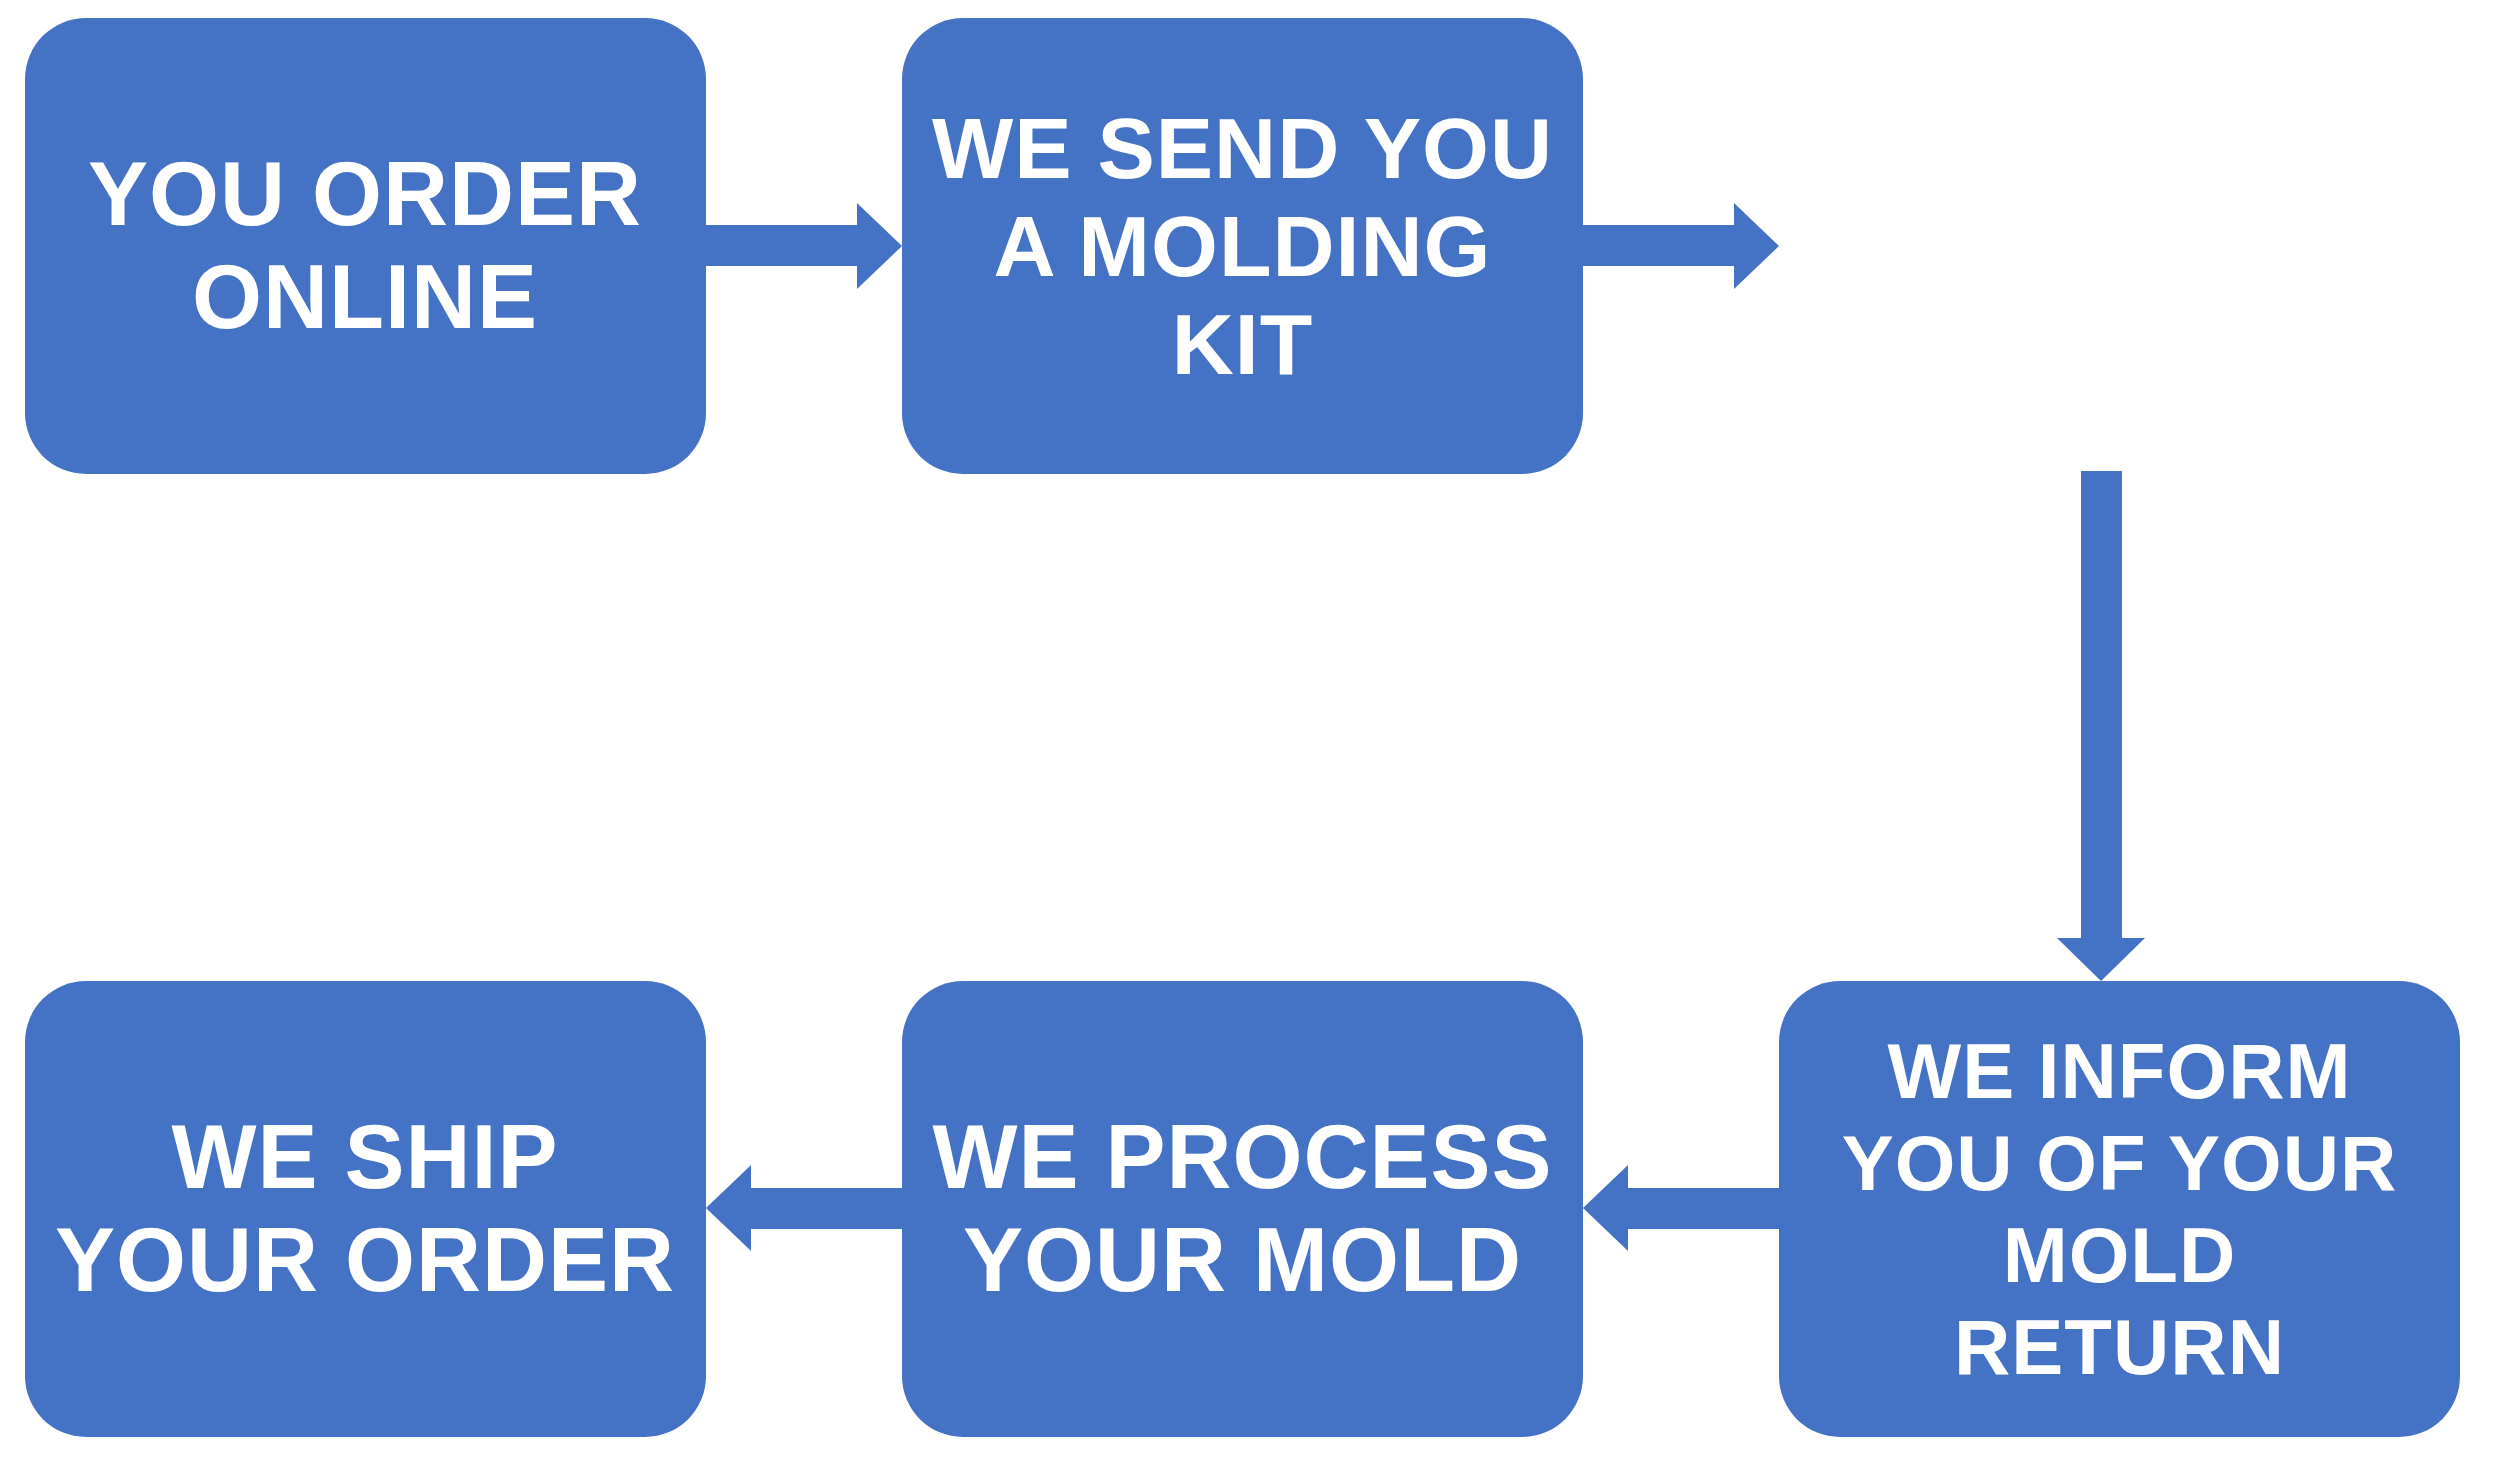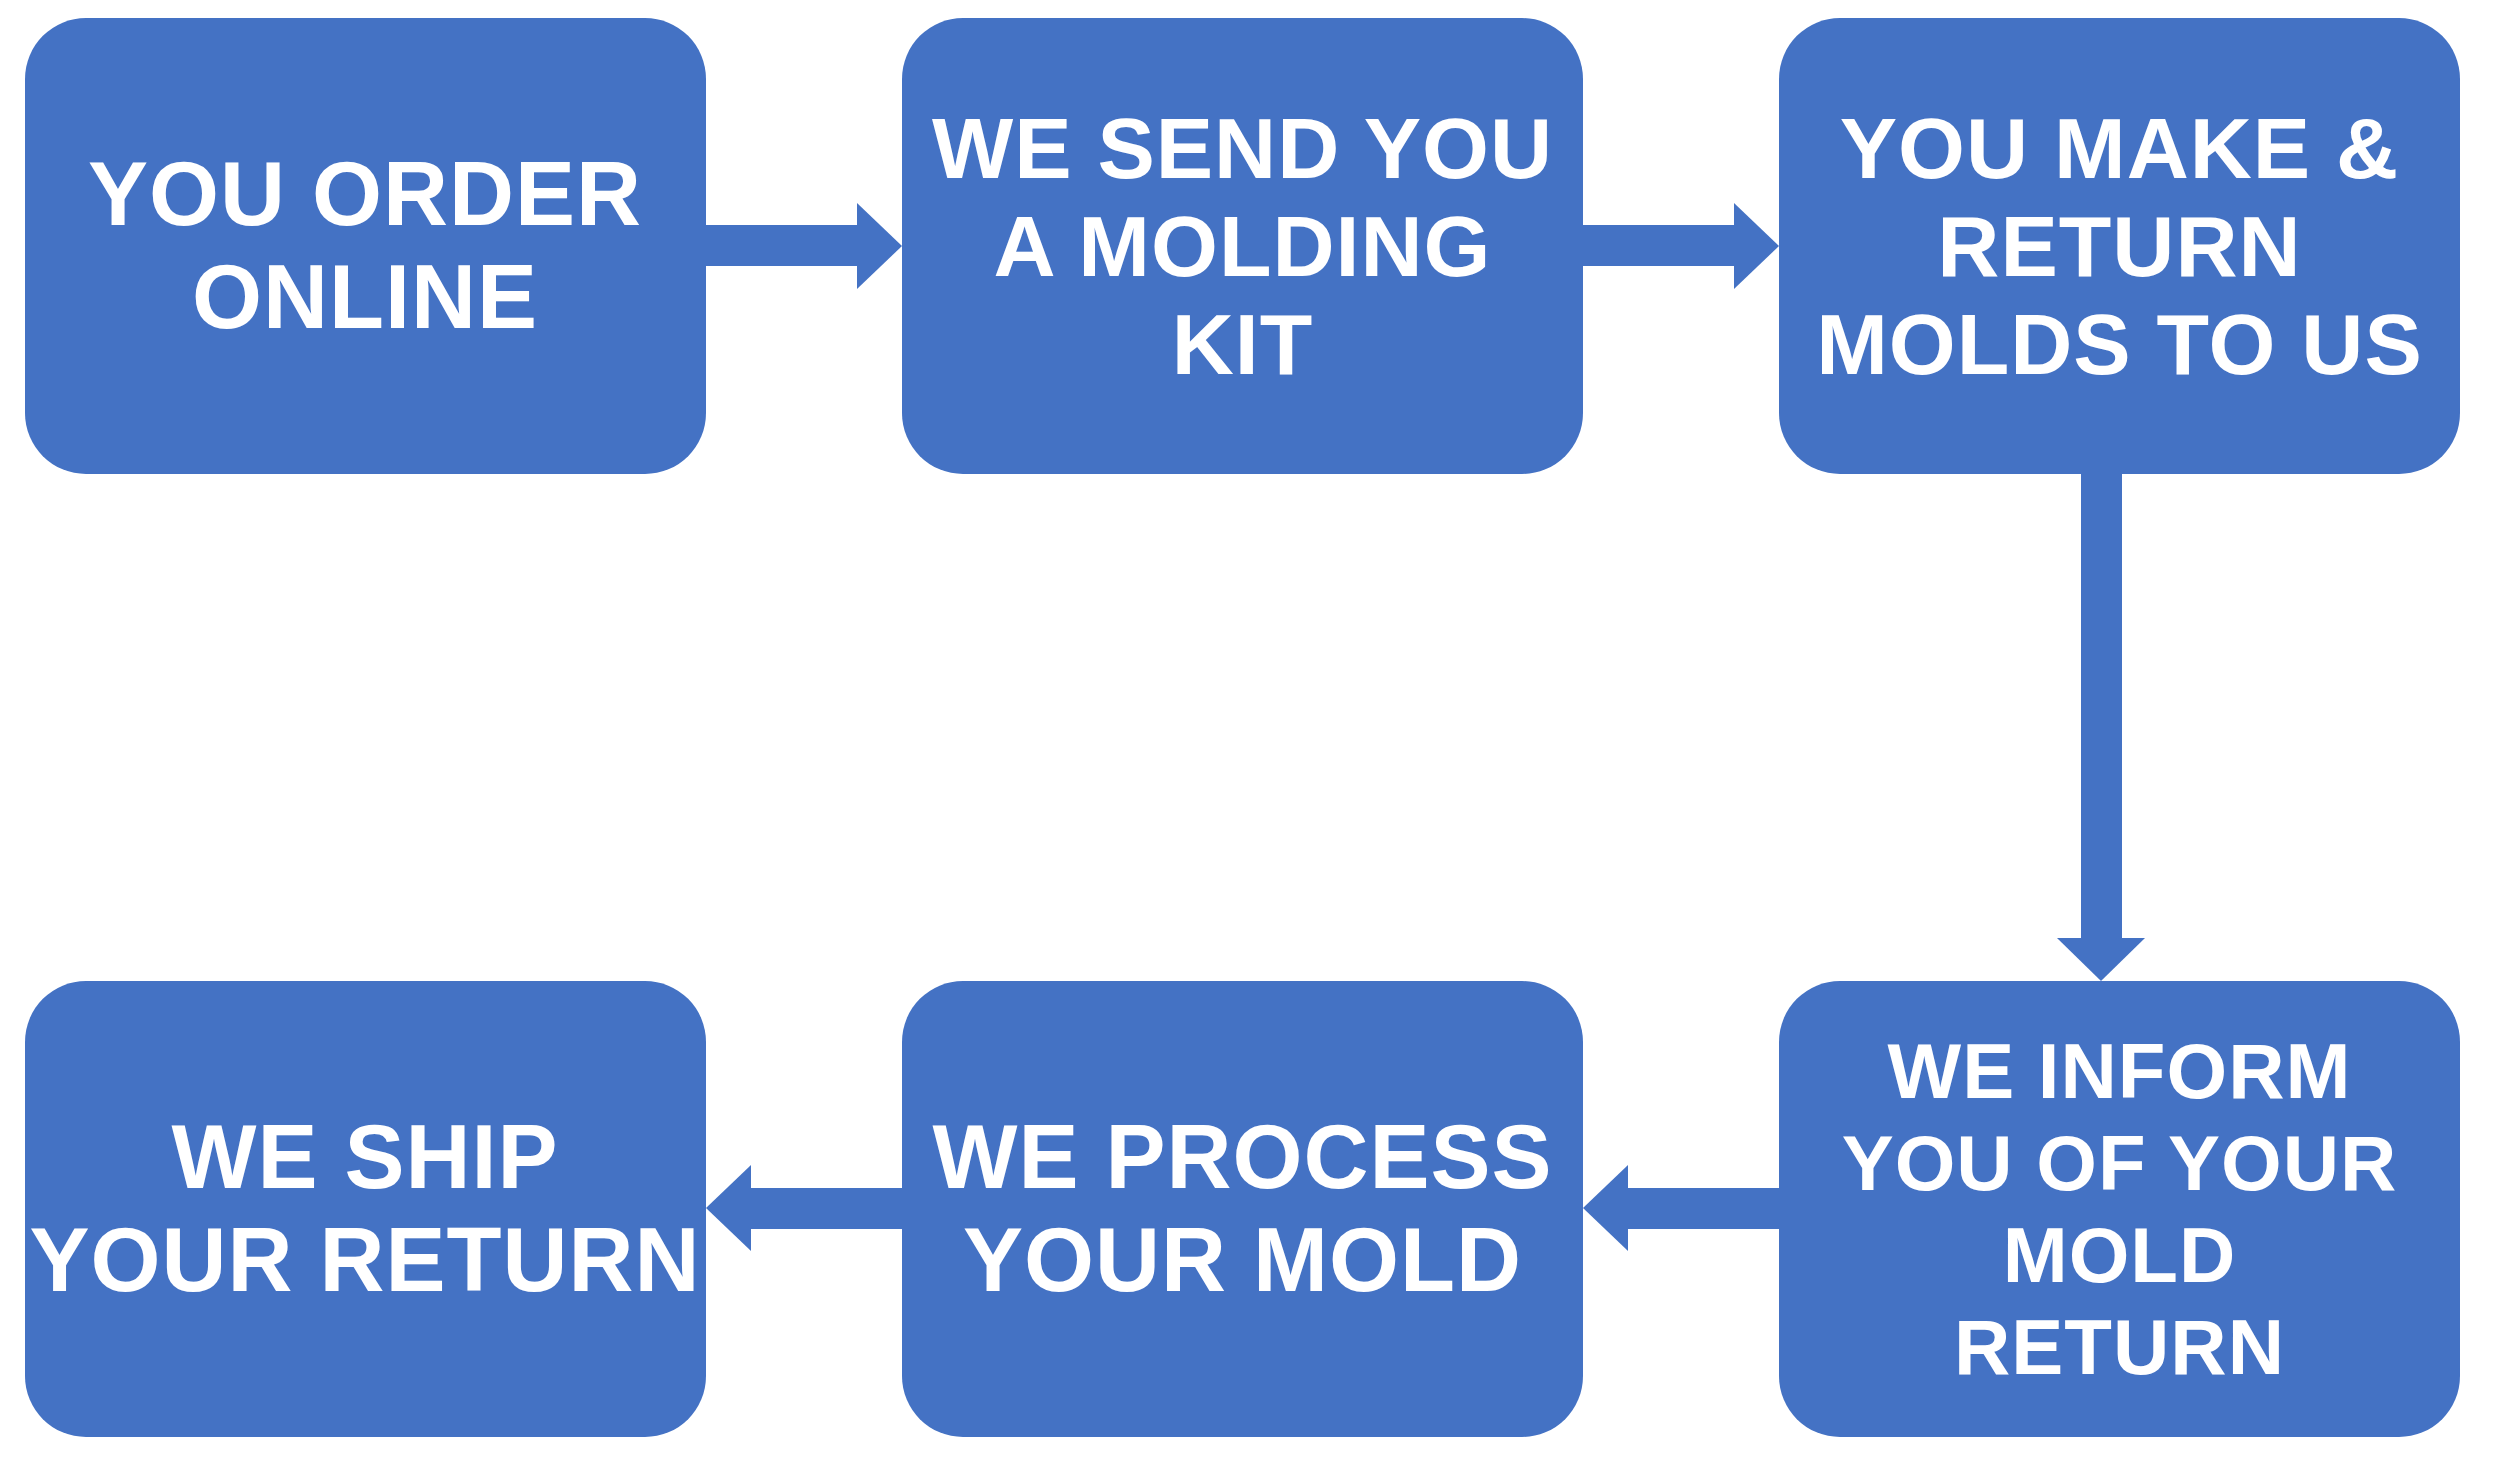--- a/index.html
+++ b/index.html
@@ -93,41 +93,36 @@
     <span class="box-label">YOU ORDER
 ONLINE</span>
   </div>
 
   <div class="box" id="box-1">
     <span class="box-label">WE SEND YOU
 A MOLDING
 KIT</span>
   </div>
 
-  <div class="box" id="box-2">
-    <span class="box-label">YOU MAKE &amp;
-RETURN
-MOLDS TO US</span>
-  </div>
 
   <div class="box" id="box-3">
     <span class="box-label">WE INFORM
 YOU OF YOUR
 MOLD
 RETURN</span>
   </div>
 
   <div class="box" id="box-4">
     <span class="box-label">WE PROCESS
 YOUR MOLD</span>
   </div>
 
   <div class="box" id="box-5">
     <span class="box-label">WE SHIP
-YOUR RETURN</span>
+YOUR ORDER</span>
   </div>
 
   <div id="arrow-0">
     <div class="stem"></div>
     <div class="head"></div>
   </div>
 
   <div id="arrow-1">
     <div class="stem"></div>
     <div class="head"></div>

